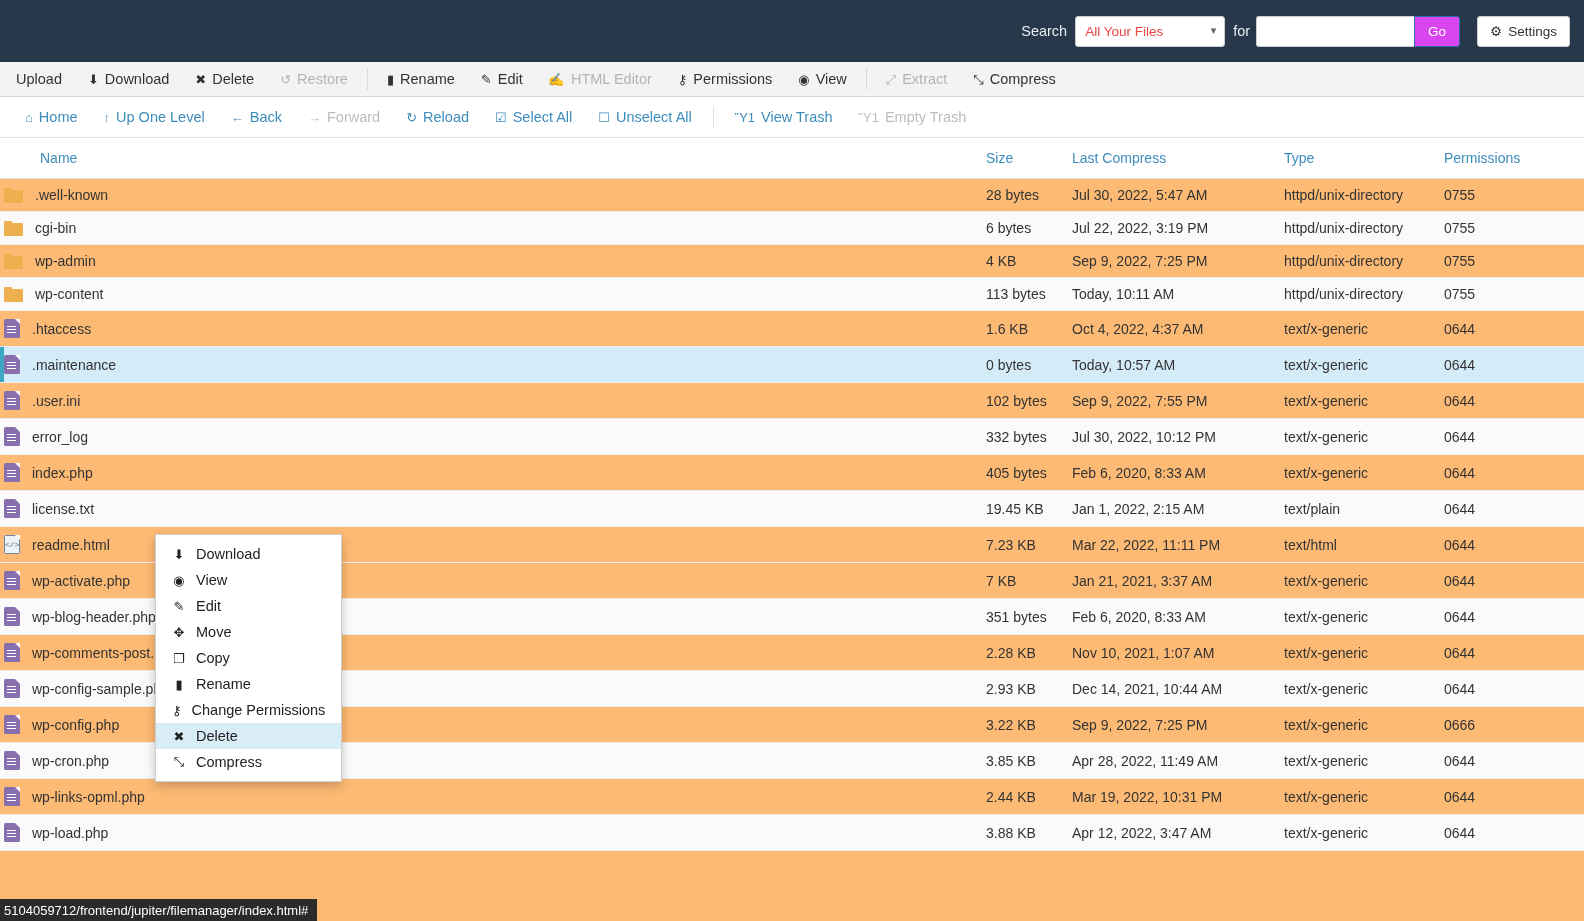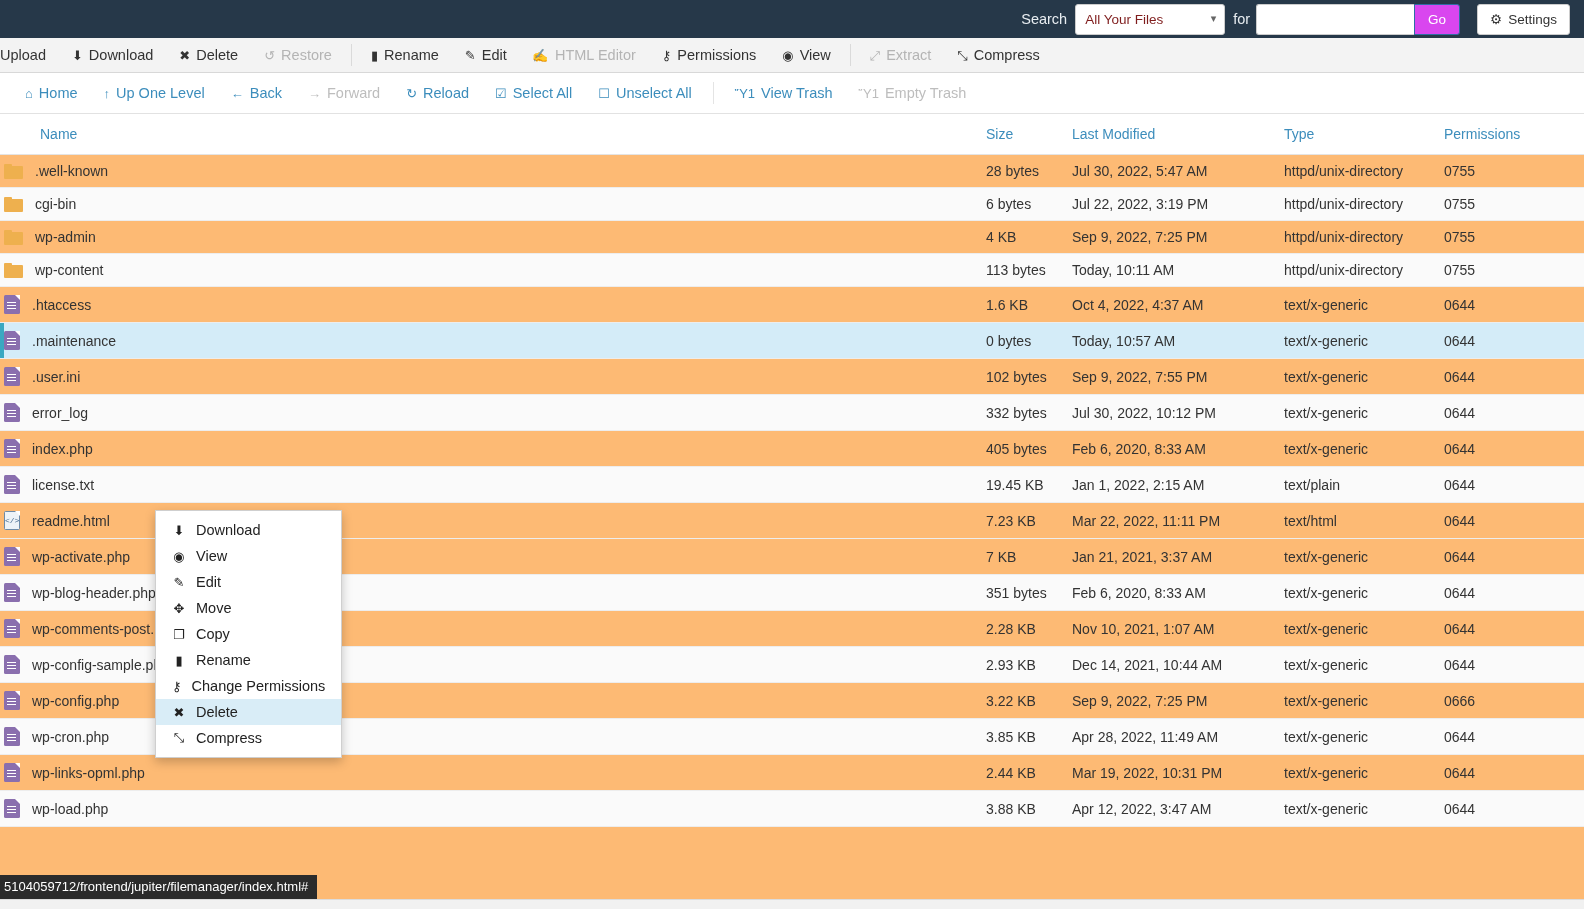--- a/index.html
+++ b/index.html
@@ -6,33 +6,33 @@
   * { box-sizing: border-box; margin: 0; padding: 0; }
   html, body {
     width: 1584px; height: 921px;
     font-family: "Liberation Sans", sans-serif;
     background: #fff;
     overflow: hidden;
   }
 
   
   .topbar {
-    height: 38px; background: #263849;
+    height: 62px; background: #263849;
     display: flex; align-items: center; justify-content: flex-end;
     padding-right: 14px; gap: 0;
   }
   .topbar .lbl { color: #e8edf1; font-size: 14.5px; margin-right: 8px; }
   .topbar .lbl.for { margin-left: 8px; margin-right: 6px; }
   .sel-wrap { position: relative; }
   .search-select {
     -webkit-appearance: none; appearance: none;
     height: 31px; width: 150px;
     background: #fff; border: 1px solid #ccc; border-radius: 3px;
     padding: 0 24px 0 9px;
-    font-family: "Liberation Sans", sans-serif; font-size: 13.5px; color: #7f1d1d;
+    font-family: "Liberation Sans", sans-serif; font-size: 13.5px; color: #ef4444;
   }
   .sel-wrap .caret {
     position: absolute; right: 9px; top: 50%; transform: translateY(-55%);
     pointer-events: none; font-size: 11px; color: #666;
   }
   .search-input {
     height: 31px; width: 158px;
     border: 1px solid #ccc; border-radius: 3px 0 0 3px; border-right: none;
     background: #fff; padding: 0 8px;
     font-family: "Liberation Sans", sans-serif; font-size: 13.5px; color: #333;
@@ -49,21 +49,21 @@
     color: #333; font-size: 13.5px; cursor: pointer;
     display: inline-flex; align-items: center; gap: 6px;
     font-family: "Liberation Sans", sans-serif;
   }
 
   
   .toolbar {
     height: 35px; background: #f3f3f3;
     border-bottom: 1px solid #d8d8d8;
     display: flex; align-items: center;
-    padding-left: 0; overflow: hidden;
+    padding-left: 16px; overflow: hidden;
   }
   .tb-item {
     display: inline-flex; align-items: center; gap: 6px;
     font-size: 14.5px; color: #333; cursor: pointer;
     padding: 0 13px; height: 35px; white-space: nowrap;
   }
   .tb-item:first-child { padding-left: 0; }
   .tb-item.disabled { color: #b4b4b4; cursor: default; }
   .tb-sep { width: 1px; height: 22px; background: #dadada; margin: 0 6px; }
   .ic { display: inline-block; line-height: 1; font-size: 13px; }
@@ -278,21 +278,21 @@
       <span>Empty Trash</span>
     </div>
   </div>
 
 <div class="table-wrap">
   <table class="files">
     <thead>
       <tr>
         <th class="col-name">Name</th>
         <th class="col-size">Size</th>
-        <th class="col-mod">Last Modified</th>
+        <th class="col-mod">Last Compress</th>
         <th class="col-type">Type</th>
         <th class="col-perm">Permissions</th>
       </tr>
     </thead>
     <tbody id="file-rows">
         <tr class="">
           <td class="col-name">
             <div class="name-cell">
               <span class="folder-ico"></span>
               <span>.well-known</span>

